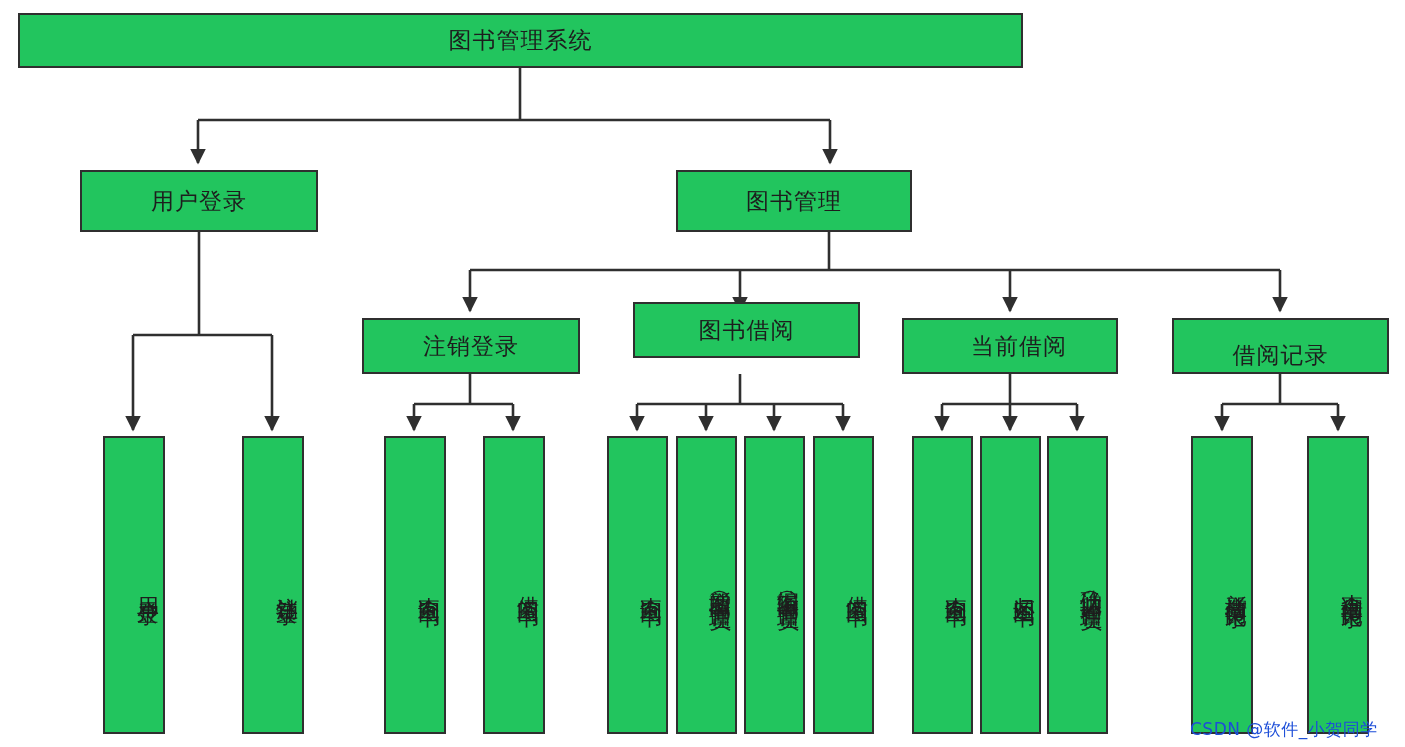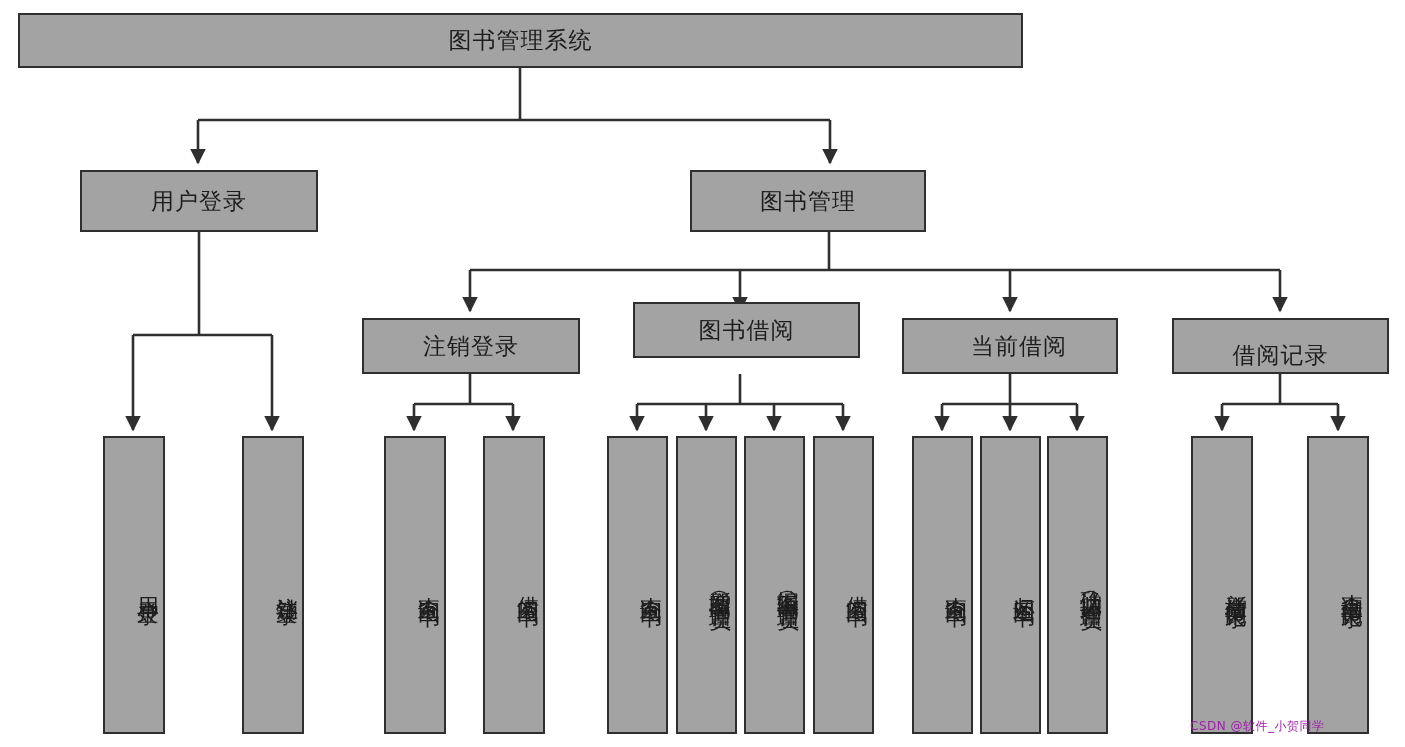--- a/index.html
+++ b/index.html
@@ -23,21 +23,21 @@
     left: 0;
     top: 0;
     width: 1405px;
     height: 747px;
     pointer-events: none;
   }
   .node {
     position: absolute;
     box-sizing: border-box;
     border: 2.4px solid #2f2f2f;
-    background: #a3a3a3;
+    background: #22c55e;
     display: flex;
     align-items: center;
     justify-content: center;
     text-align: center;
     color: #1d1d1d;
     z-index: 2;
   }
   .node.horiz {
     font-size: 23px;
     line-height: 1.25;
@@ -54,22 +54,22 @@
     align-items: flex-start;
     justify-content: center;
   }
   .node.vert .vtext {
     writing-mode: vertical-rl;
     text-orientation: upright;
     display: block;
   }
   .watermark {
     position: absolute;
-    font-size: 12px;
-    color: #a21caf;
+    font-size: 17px;
+    color: #1d4ed8;
     letter-spacing: 0.5px;
     white-space: nowrap;
     z-index: 5;
     font-family: "DejaVu Sans", "Liberation Sans", sans-serif;
   }
 </style>
 </head>
 <body>
 
 <div id="canvas">
@@ -128,21 +128,21 @@
   </svg>
 
   <div class="node horiz" style="left:18px; top:13px; width:1005px; height:55px;">
     <span>图书管理系统</span>
   </div>
 
   <div class="node horiz" style="left:80px; top:170px; width:238px; height:62px;">
     <span>用户登录</span>
   </div>
 
-  <div class="node horiz" style="left:690px; top:170px; width:236px; height:62px;">
+  <div class="node horiz" style="left:676px; top:170px; width:236px; height:62px;">
     <span>图书管理</span>
   </div>
 
   <div class="node horiz" style="left:362px; top:318px; width:218px; height:56px;">
     <span>注销登录</span>
   </div>
 
   <div class="node horiz" style="left:633px; top:302px; width:227px; height:56px;">
     <span>图书借阅</span>
   </div>

